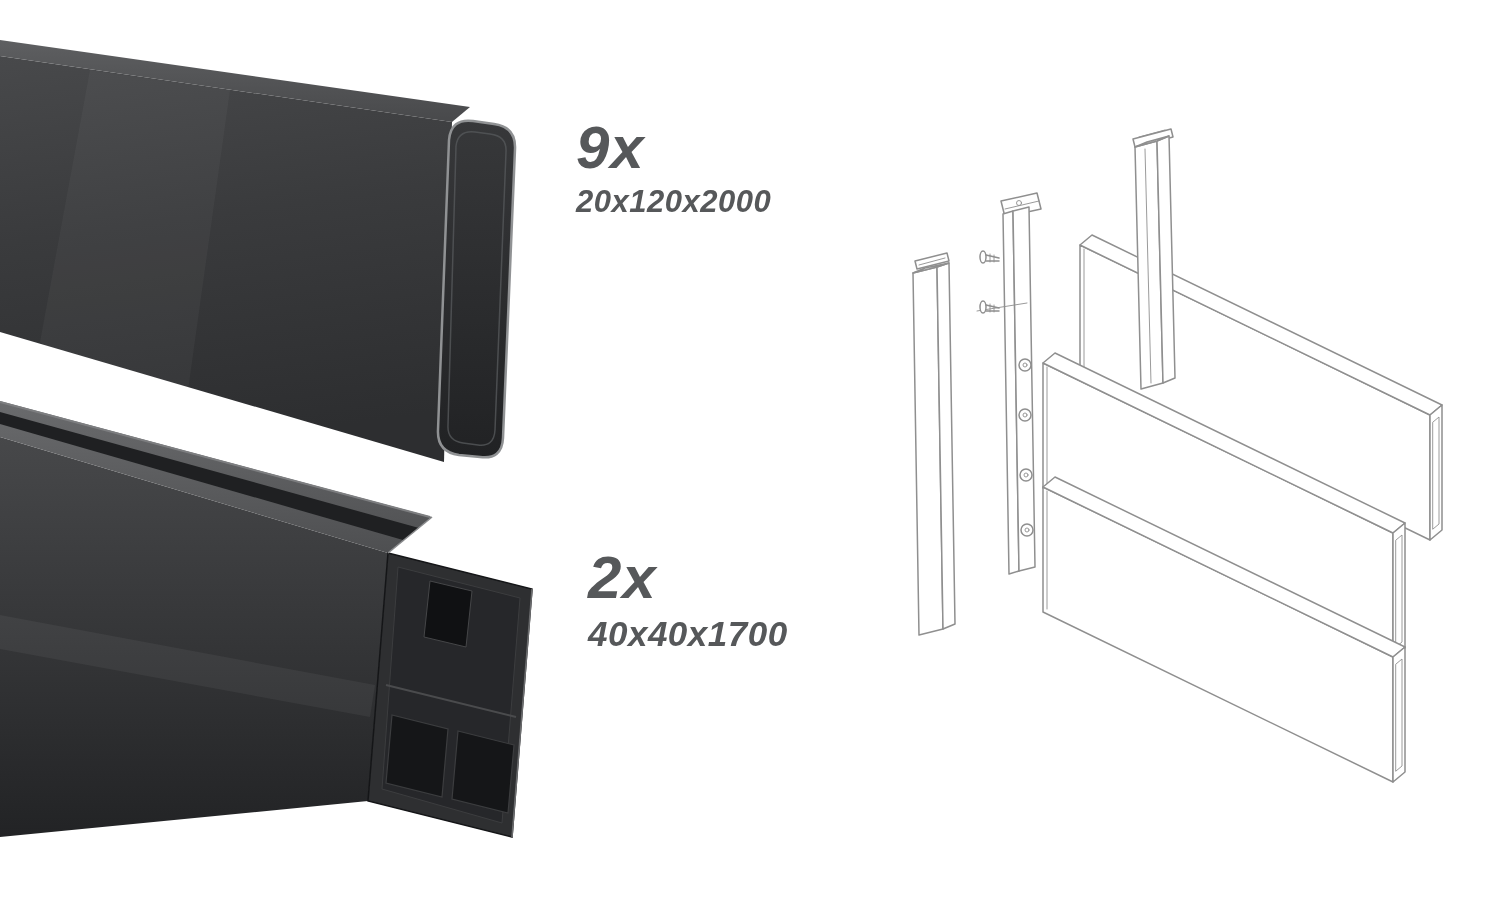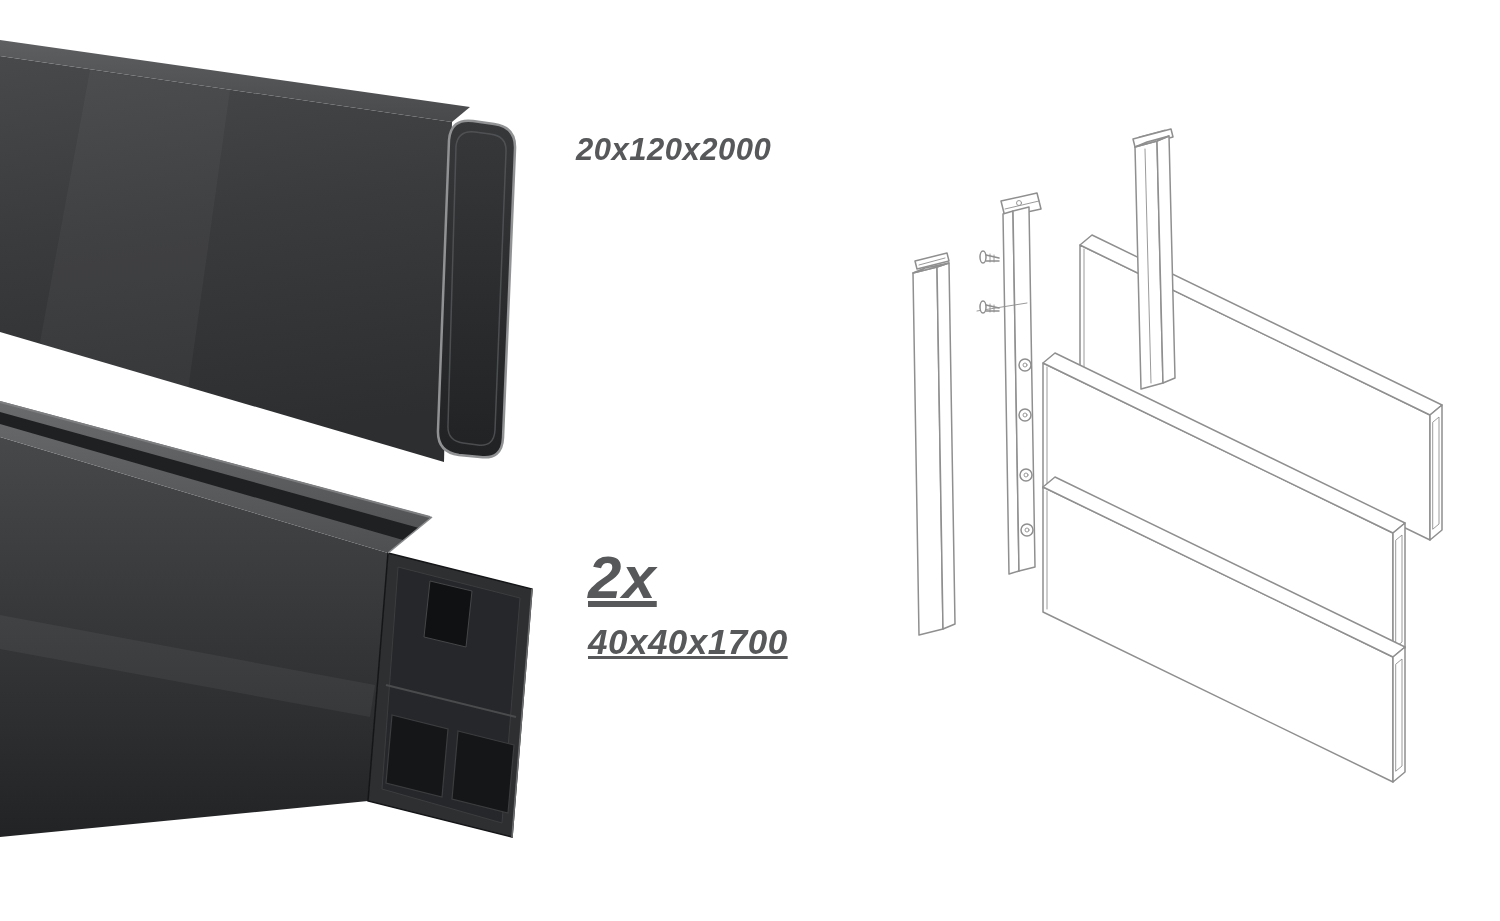--- a/index.html
+++ b/index.html
@@ -11,21 +11,21 @@
     font-family:"Liberation Sans", sans-serif;
   }
   .illus{position:absolute;display:block;}
   .label-block{
     position:absolute;
     color:#56585a;
     font-style:italic;
     font-weight:bold;
   }
   .label-qty{font-size:60px;line-height:1;letter-spacing:1px;}
-  .label-dims{font-size:31px;line-height:1;margin-top:16px;letter-spacing:0.5px;}
+  .label-dims{font-size:31px;line-height:1;margin-top:8px;letter-spacing:0.5px;}
   .label-dims.small{font-size:35px;}
   .lineart{stroke:#8f8f8f;stroke-width:1.5;stroke-linejoin:round;stroke-linecap:round;}
   .lineart .face{fill:#ffffff;}
   .lineart .wire{fill:none;}
   .lineart .thin{stroke-width:0.9;}
 </style>
 </head>
 <body>
 
 <div class="canvas">
@@ -81,24 +81,25 @@
         <line x1="386" y1="300" x2="516" y2="332" stroke="#4a4b4d" stroke-width="2"></line>
         <polygon points="392,330 448,344 442,412 386,398" fill="#151618" stroke="#3c3d3f" stroke-width="1.2"></polygon>
         <polygon points="458,346 514,360 508,428 452,414" fill="#151618" stroke="#3c3d3f" stroke-width="1.2"></polygon>
         <line x1="532" y1="204" x2="512" y2="452" stroke="#6b6c6e" stroke-width="1.6"></line>
         <line x1="432" y1="132" x2="388" y2="168" stroke="#8a8b8d" stroke-width="1.6"></line>
       </g>
     </g>
   </svg>
 
   <div class="label-block" style="left:576px;top:118px;">
+    <div class="label-qty">9x</div>
     <div class="label-dims">20x120x2000</div>
   </div>
 
-  <div class="label-block" style="left:588px;top:548px;text-decoration:underline;">
+  <div class="label-block" style="left:588px;top:548px;">
     <div class="label-qty">2x</div>
     <div class="label-dims small">40x40x1700</div>
   </div>
 
   <svg class="illus lineart" style="left:895px;top:115px;" width="580" height="700" viewBox="0 0 580 700">
     <g stroke="#8f8f8f">
 
       <g>
         <polygon class="face" points="185,130 535,300 535,425 185,255"></polygon>
         <polygon class="face" points="185,130 197,120 547,290 535,300"></polygon>

